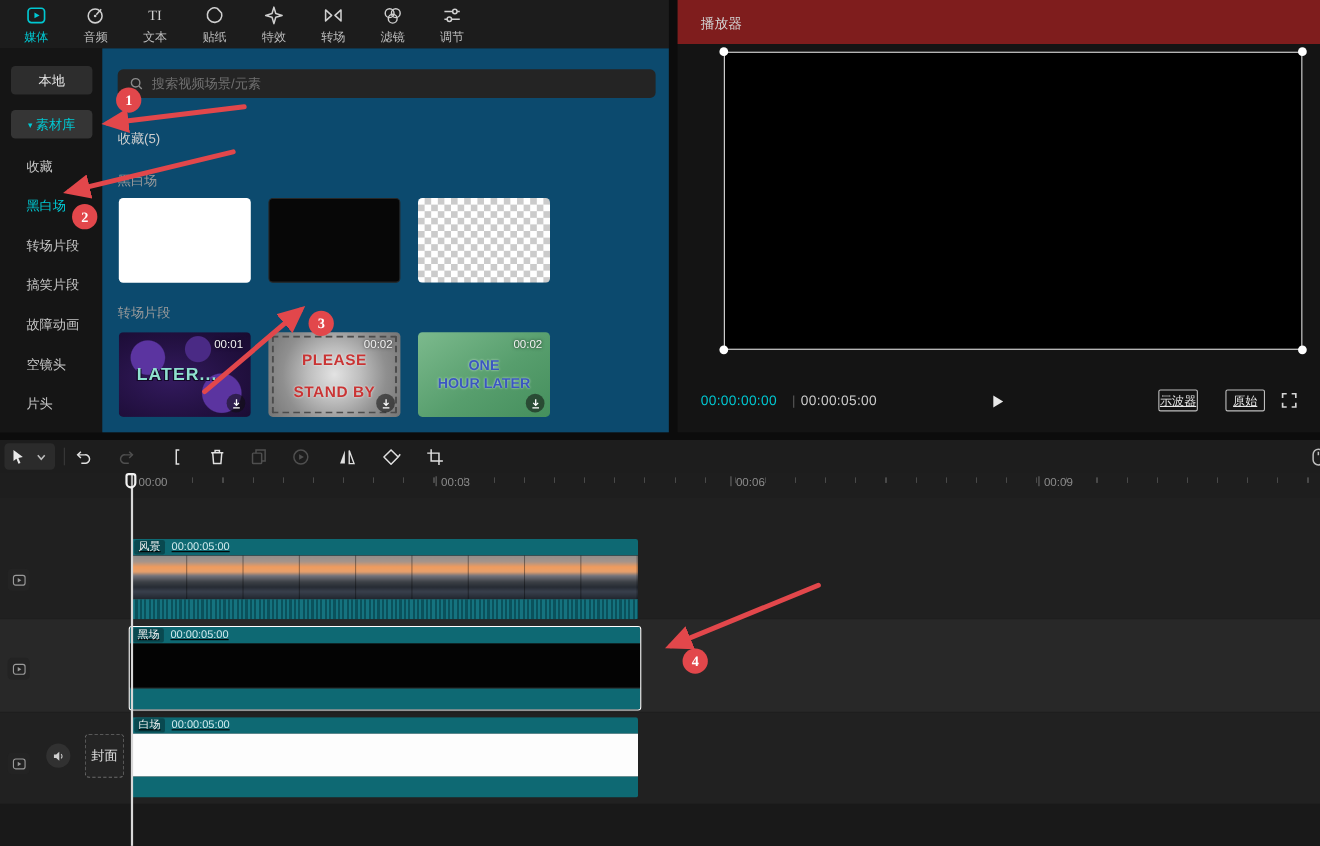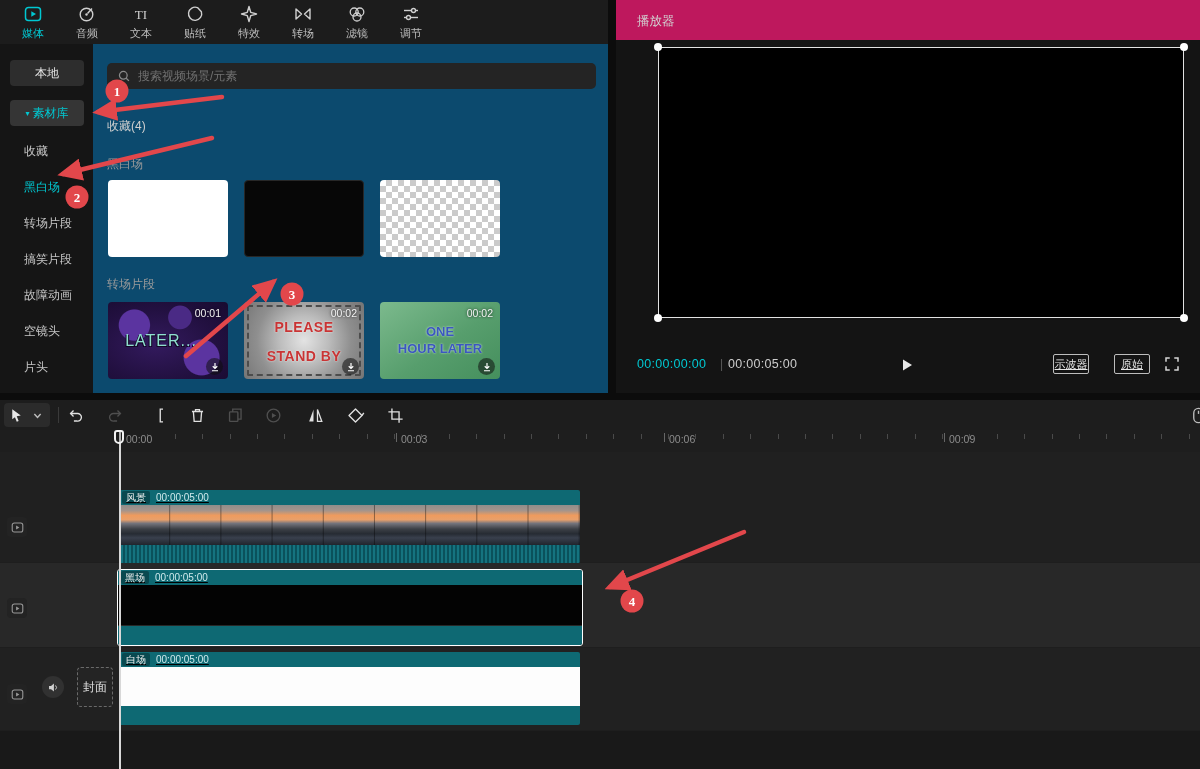--- a/index.html
+++ b/index.html
@@ -25,32 +25,32 @@
   .searchbar span { font-size:12px; color:#707070; }
   .sec-label { position:absolute; left:14px; font-size:12px; color:#9a9a9a; }
   .fav-label { position:absolute; left:14px; top:74px; font-size:12px; color:#cfcfcf; }
   .thumb { position:absolute; width:120px; height:77px; border-radius:4px; overflow:hidden; cursor:pointer; }
   .thumb.white { background:#ffffff; }
   .thumb.black { background:#070707; border:1px solid #272727; }
   .thumb.checker { background:conic-gradient(#cbcbcb 0 25%, #fff 0 50%, #cbcbcb 0 75%, #fff 0) 0 0/12px 12px; }
   .thumb .dur { position:absolute; top:5px; right:7px; font-size:10.5px; color:#f2f2f2; text-shadow:0 0 3px rgba(0,0,0,.8); }
   .thumb .dl { position:absolute; right:5px; bottom:4px; width:17px; height:17px; border-radius:50%; background:rgba(15,15,15,.55); display:flex; align-items:center; justify-content:center; }
   .thumb.later { background:radial-gradient(circle at 22% 30%, #5b34a0 0 14%, transparent 15%), radial-gradient(circle at 78% 72%, #5b34a0 0 16%, transparent 17%), radial-gradient(circle at 60% 20%, #4a2a85 0 12%, transparent 13%), radial-gradient(ellipse at 40% 55%, #331a5e 0%, #221040 60%, #180b30 100%); }
-  .thumb.later .t1 { position:absolute; left:0; right:14px; top:30px; text-align:center; font-size:16px; font-weight:normal; letter-spacing:1px; color:#8fe0cf; text-shadow:1px 1px 0 #120825, -1px 1px 0 #120825; }
+  .thumb.later .t1 { position:absolute; left:0; right:14px; top:30px; text-align:center; font-size:16px; font-weight:bold; letter-spacing:1px; color:#8fe0cf; text-shadow:1px 1px 0 #120825, -1px 1px 0 #120825; }
   .thumb.standby { background:radial-gradient(circle at 50% 50%, #e3e3e3 0%, #bdbdbd 34%, #8f8f8f 66%, #757575 100%); }
   .thumb.standby::before { content:""; position:absolute; inset:3px; border:2px dashed #4c4c4c; border-radius:2px; }
   .thumb.standby .t1, .thumb.standby .t2 { position:absolute; left:0; right:0; text-align:center; font-size:14px; font-weight:bold; letter-spacing:.5px; color:#c93434; text-shadow:0 0 2px #f2f2f2; }
   .thumb.standby .t1 { top:17px; } .thumb.standby .t2 { top:46px; }
   .thumb.onehour { background:linear-gradient(145deg, #7cba8d 0%, #579e6d 55%, #458f5d 100%); }
   .thumb.onehour .t1, .thumb.onehour .t2 { position:absolute; left:0; right:0; text-align:center; font-weight:bold; color:#3b57c0; text-shadow:0 0 2px #d8efe0; }
   .thumb.onehour .t1 { top:22px; font-size:13px; } .thumb.onehour .t2 { top:39px; font-size:13px; }
 
   
   .panel-player { position:absolute; left:616px; top:0; width:584px; height:393px; background:#141414; }
-  .player-head { position:absolute; left:0; top:0; right:0; height:40px; background:#be185d; }
+  .player-head { position:absolute; left:0; top:0; right:0; height:40px; background:#7f1d1d; }
   .player-head span { position:absolute; left:21px; top:13px; font-size:12.5px; color:#d2d2d2; }
   .preview { position:absolute; left:42px; top:47px; width:526px; height:271px; background:#000; border:1px solid #e2e2e2; }
   .handle { position:absolute; width:8px; height:8px; border-radius:50%; background:#fff; }
   .pc { position:absolute; left:0; right:0; top:352px; height:26px; }
   .tc-cur { position:absolute; left:21px; top:5px; font-size:12.5px; color:#00c8d2; letter-spacing:.3px; }
   .tc-sep { position:absolute; left:104px; top:5px; font-size:12px; color:#5a5a5a; }
   .tc-total { position:absolute; left:112px; top:5px; font-size:12.5px; color:#cdcdcd; letter-spacing:.3px; }
   .play-btn { position:absolute; left:281px; top:3px; width:20px; height:20px; display:flex; align-items:center; justify-content:center; cursor:pointer; }
   .mini-btn { position:absolute; top:2px; height:20px; border:1px solid #bdbdbd; border-radius:2px; color:#e6e6e6; font-size:11px; display:flex; align-items:center; justify-content:center; cursor:pointer; background:transparent; }
   .btn-scope { left:437px; width:36px;text-decoration:underline; } .btn-orig { left:498px; width:36px;text-decoration:underline; }
@@ -190,21 +190,21 @@
     </div>
 
     <div class="content">
       <div class="searchbar">
         <svg width="14" height="14" viewBox="0 0 20 20" stroke="#8a8a8a" stroke-width="1.8" fill="none">
             <circle cx="9" cy="9" r="5.5"></circle>
             <path d="M13.2 13.2 L17 17"></path>
           </svg>
         <span>搜索视频场景/元素</span>
       </div>
-      <div class="fav-label">收藏(4)</div>
+      <div class="fav-label">收藏(5)</div>
       <div class="sec-label" style="top:112px">黑白场</div>
 
       <div class="thumb white" style="left:15px;  top:136px"></div>
       <div class="thumb black" style="left:151px; top:136px"></div>
       <div class="thumb checker" style="left:287px; top:136px"></div>
 
       <div class="sec-label" style="top:232px">转场片段</div>
 
       <div class="thumb later" style="left:15px; top:258px">
         <span class="t1">LATER...</span>

